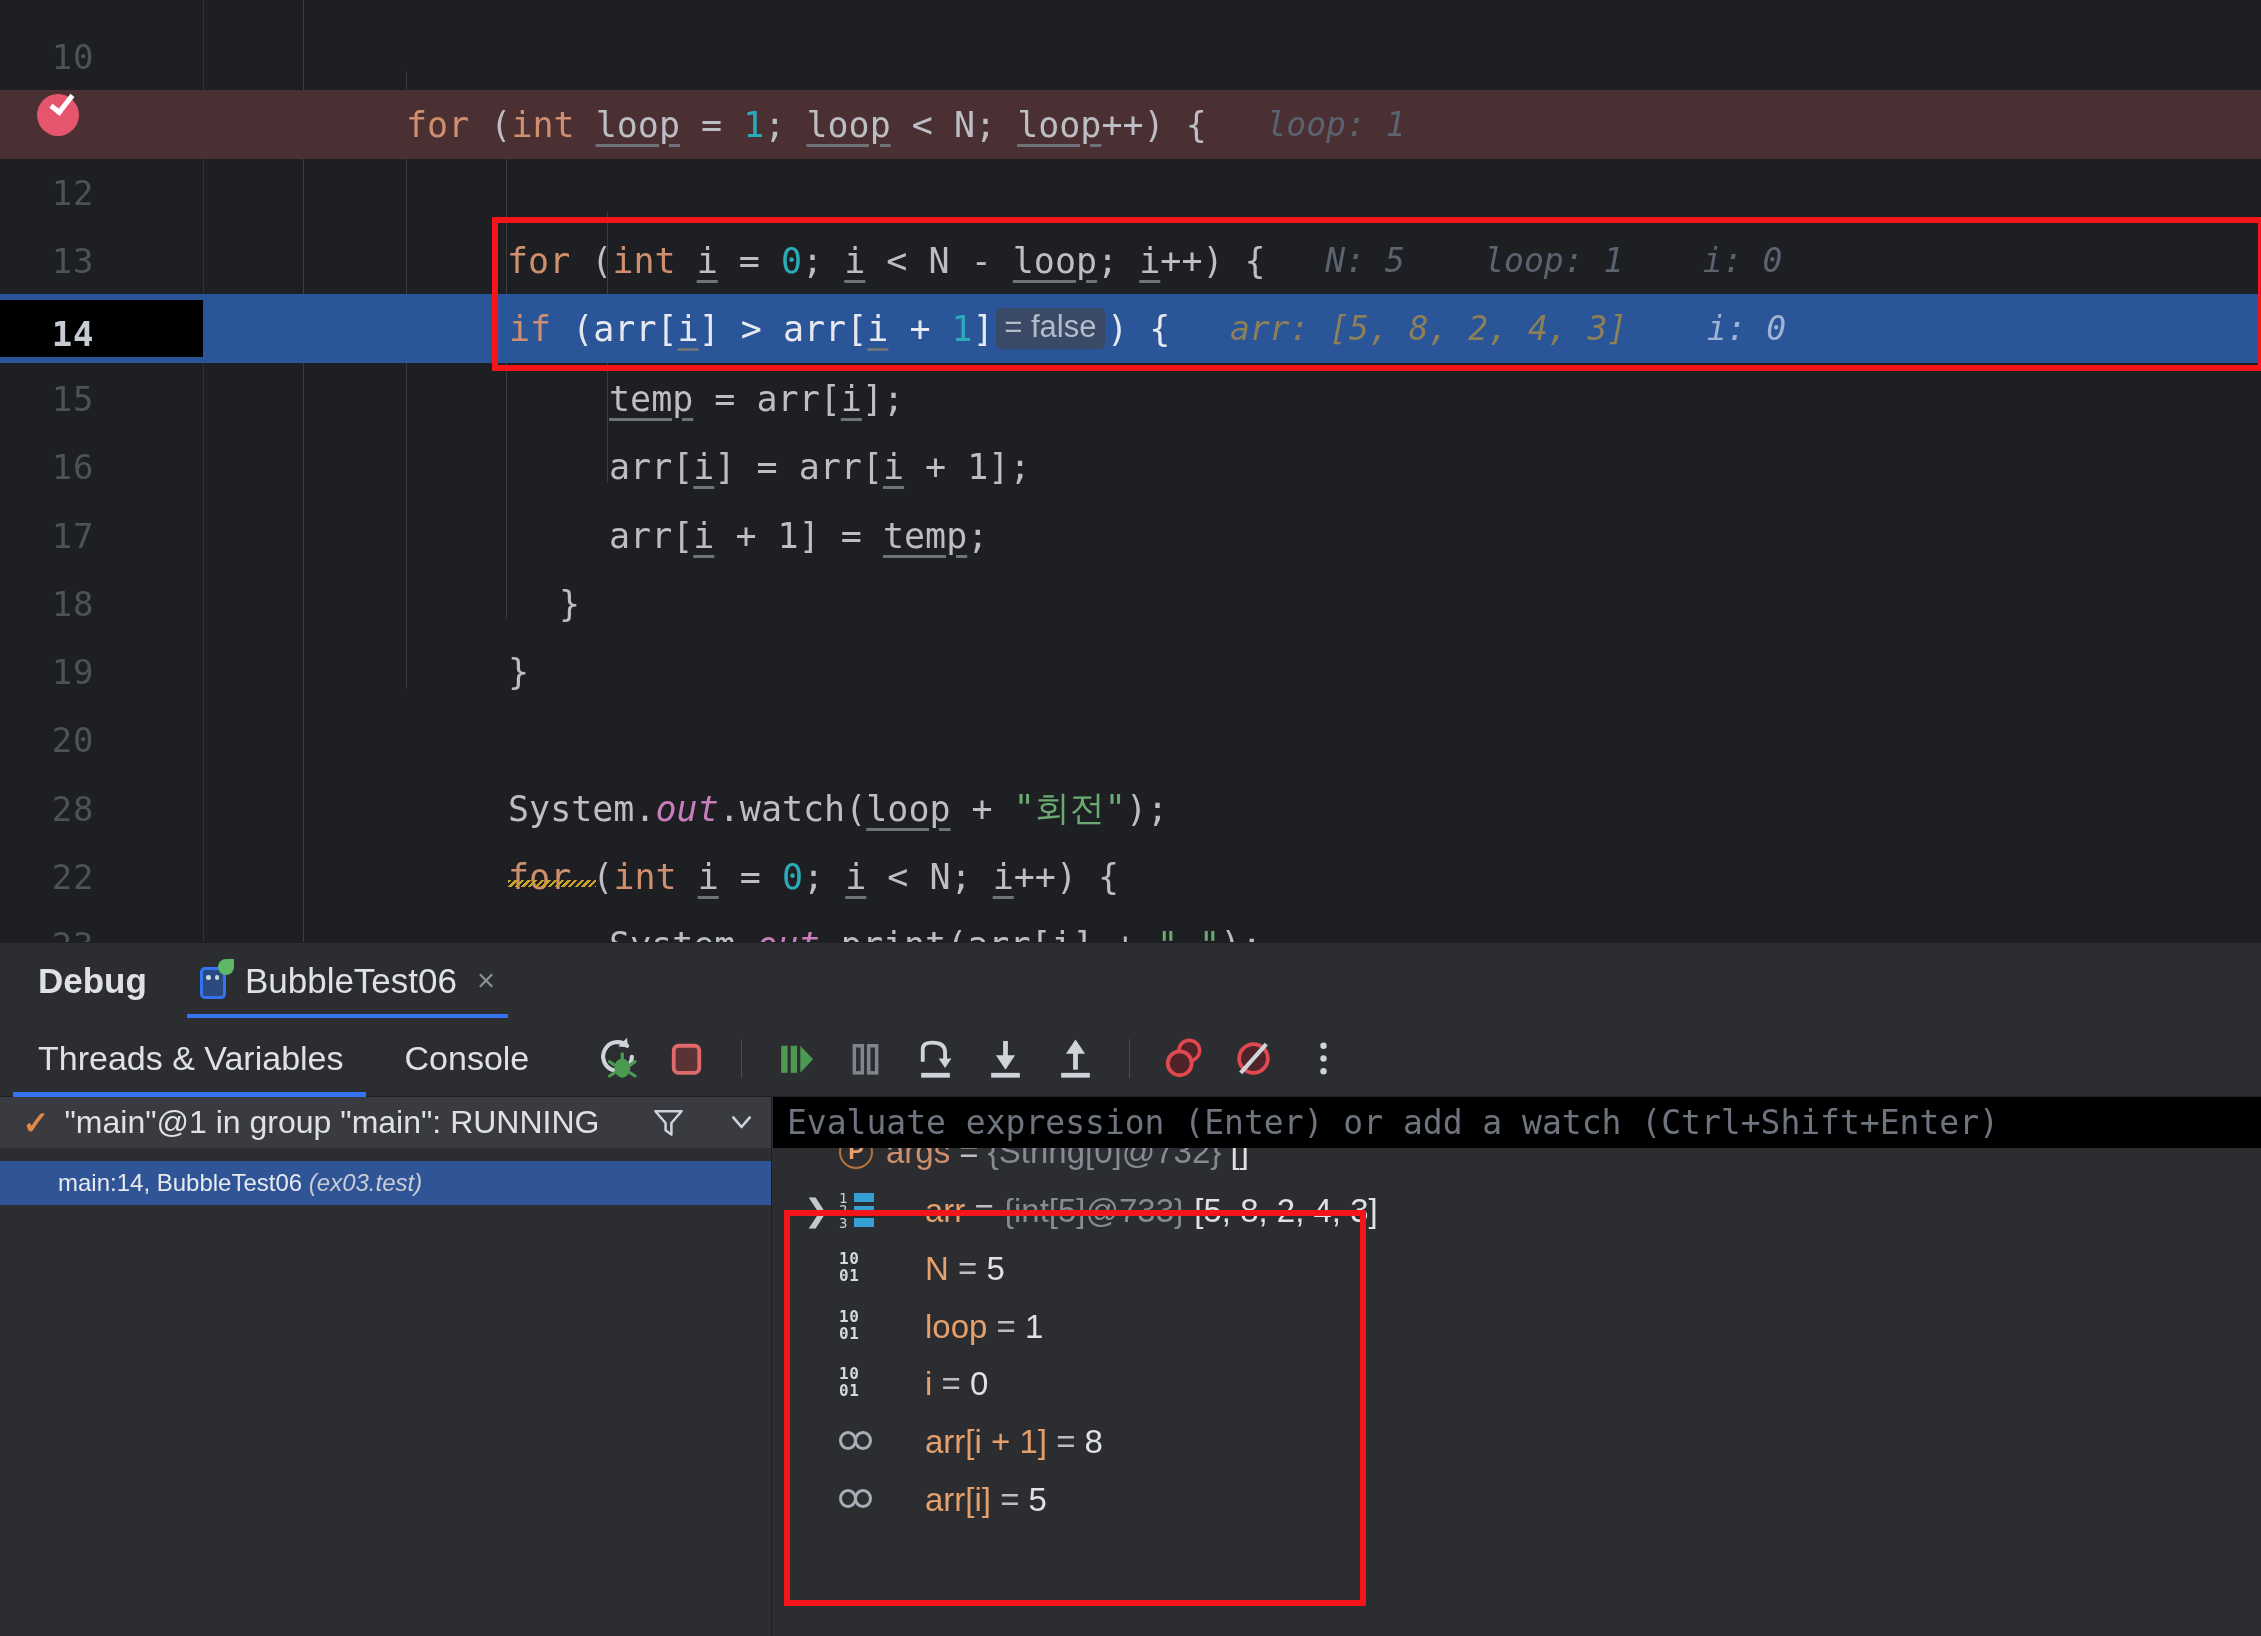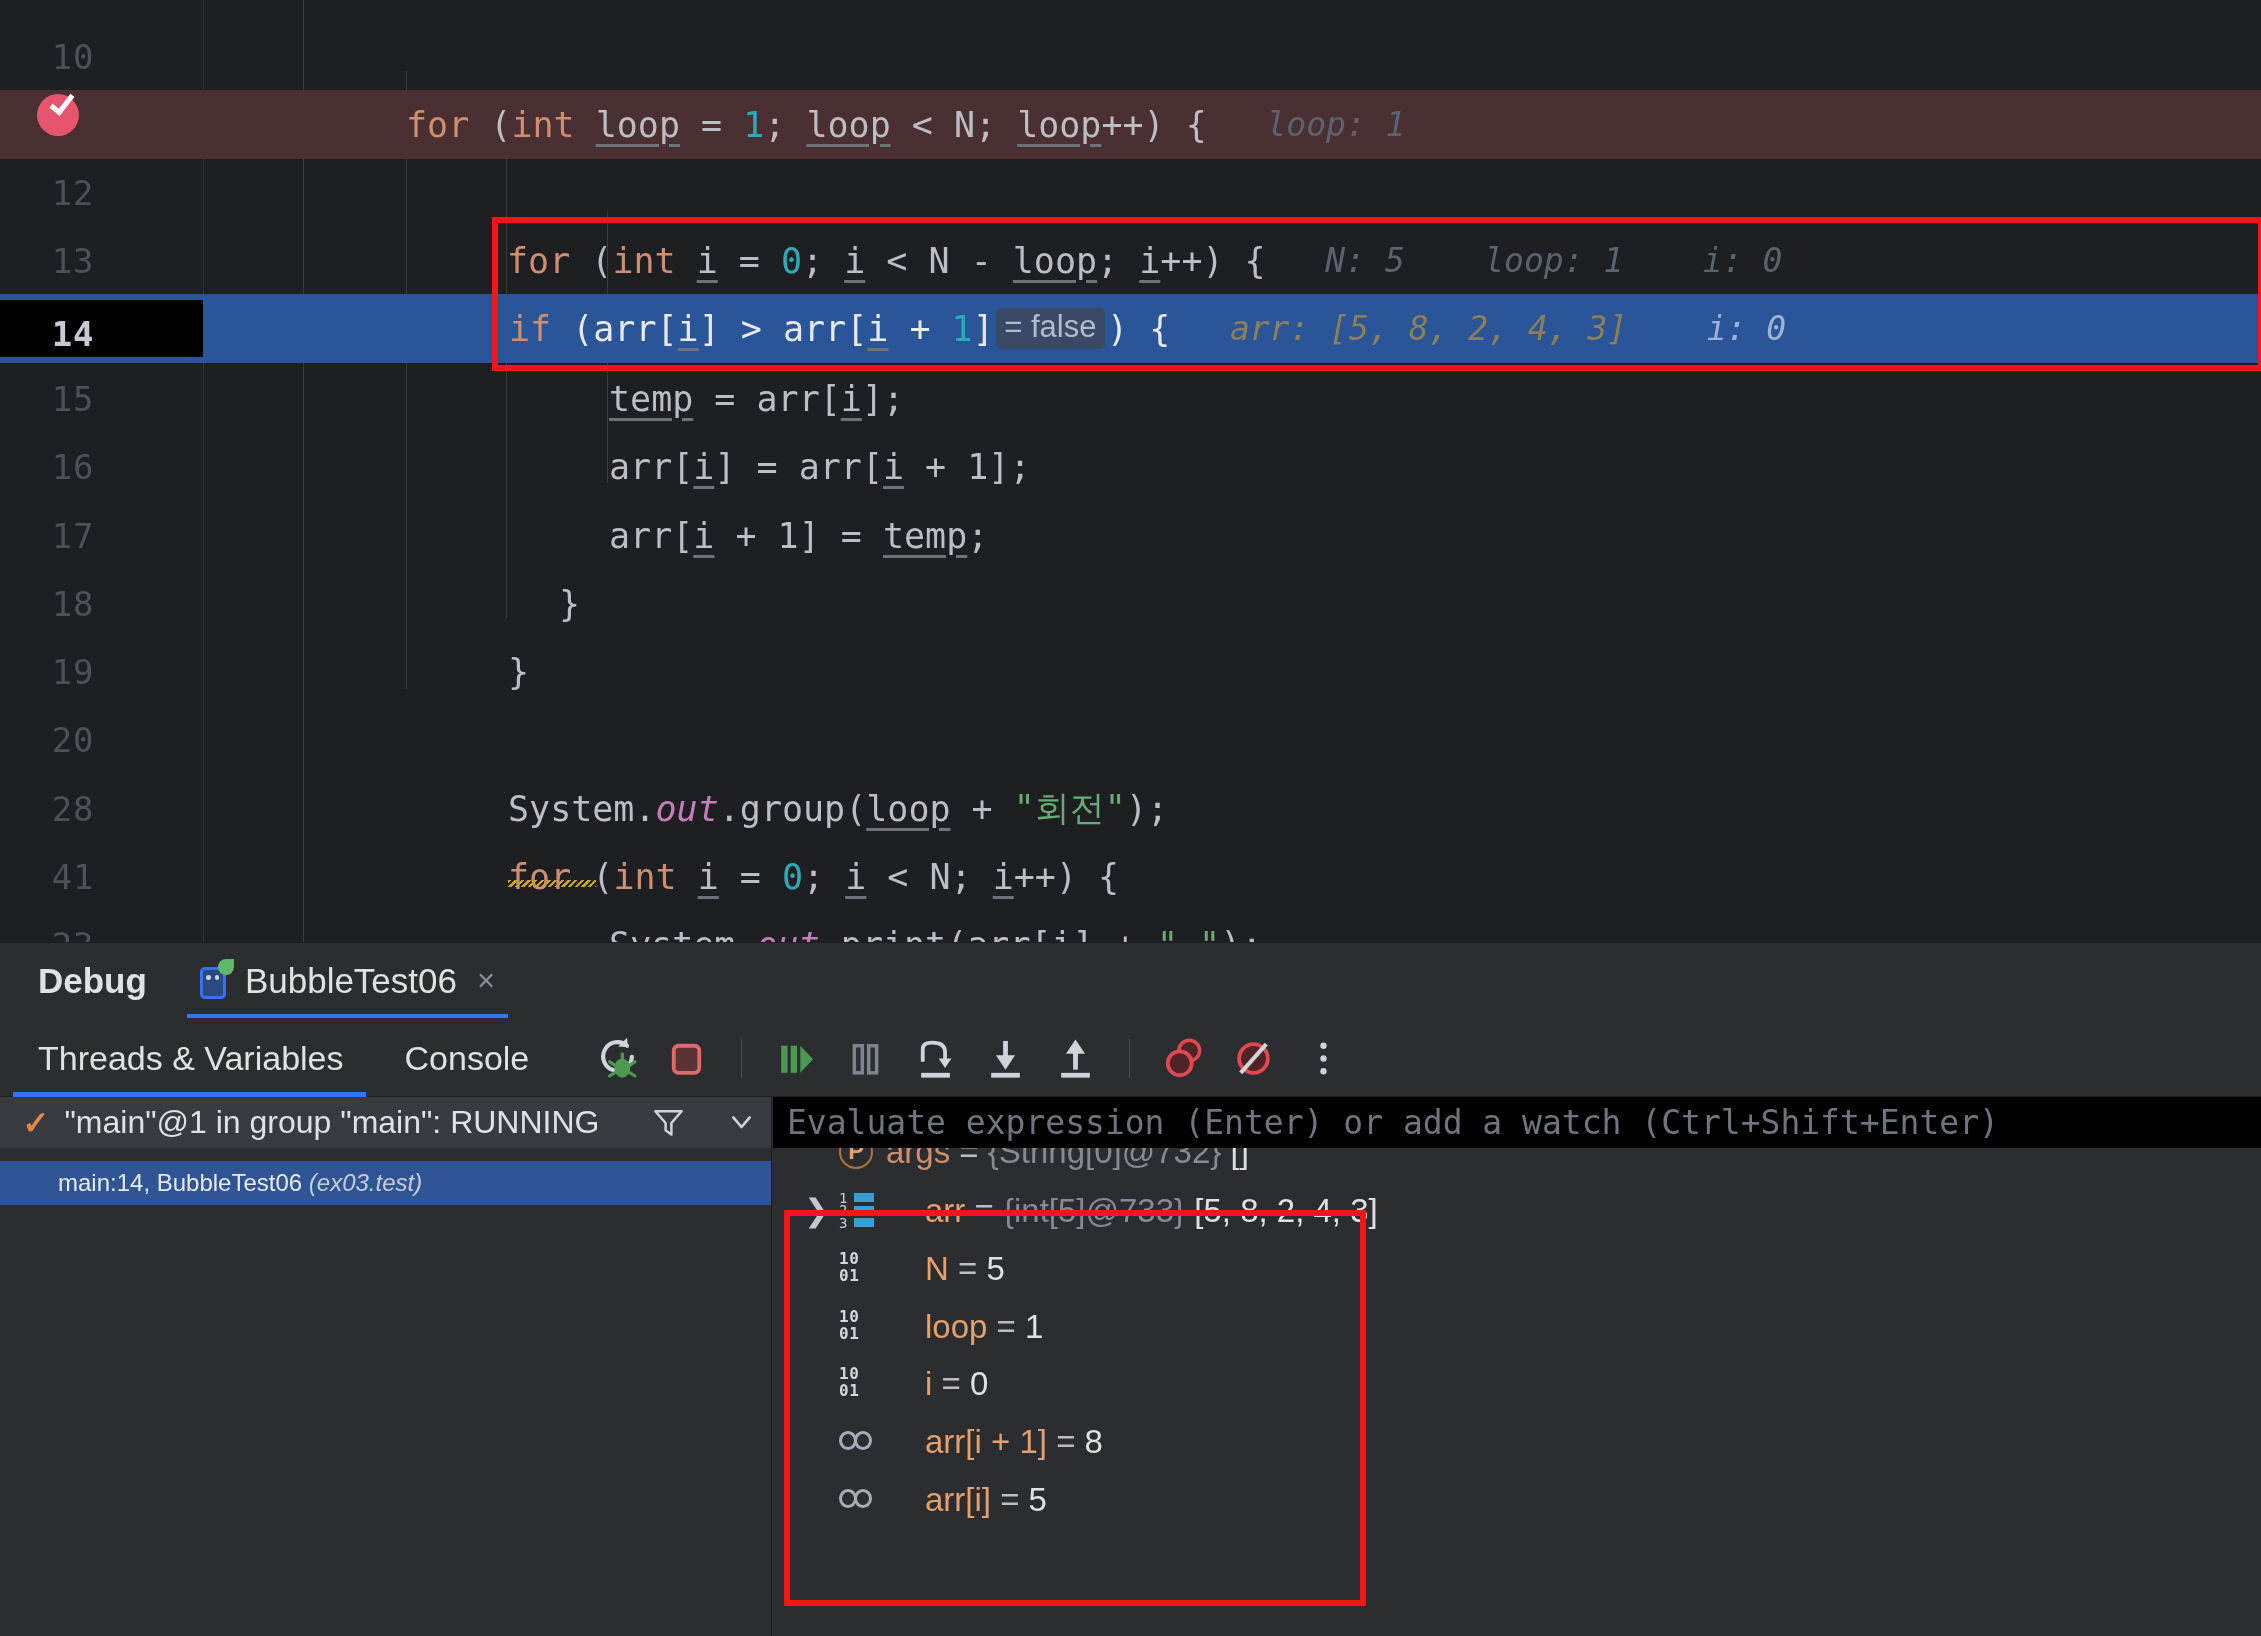--- a/index.html
+++ b/index.html
@@ -227,26 +227,26 @@
   </div>
 
   <div class="code-line" style="top:705px;">
     <div class="ln">20</div>
     <div class="code-body"></div>
   </div>
 
   <div class="code-line" style="top:774px;">
     <div class="ln">28</div>
     <div class="code-body" style="padding-left:305px;">
-      <span class="hl-plain">System.</span><span class="hl-field">out</span><span class="hl-plain">.group(</span><span class="u hl-plain">loop</span><span class="hl-plain"> + </span><span class="hl-str">"회전"</span><span class="hl-plain">);</span>
+      <span class="hl-plain">System.</span><span class="hl-field">out</span><span class="hl-plain">.watch(</span><span class="u hl-plain">loop</span><span class="hl-plain"> + </span><span class="hl-str">"회전"</span><span class="hl-plain">);</span>
     </div>
   </div>
 
   <div class="code-line" style="top:842px;">
-    <div class="ln">41</div>
+    <div class="ln">22</div>
     <div class="code-body" style="padding-left:305px;position:relative;">
       <span style="position:relative;"><span class="hl-keyword">for</span><span class="squiggle"></span></span><span class="hl-plain"> (</span><span class="hl-keyword">int</span><span class="hl-plain"> </span><span class="u">i</span><span class="hl-plain"> = </span><span class="hl-num">0</span><span class="hl-plain">; </span><span class="u">i</span><span class="hl-plain"> &lt; N; </span><span class="u">i</span><span class="hl-plain">++) {</span>
     </div>
   </div>
 
   <div class="code-line" style="top:910px;">
     <div class="ln">23</div>
     <div class="code-body" style="padding-left:406px;">
       <span class="hl-plain">System.</span><span class="hl-field">out</span><span class="hl-plain">.print(arr[</span><span class="u hl-plain">i</span><span class="hl-plain">] + </span><span class="hl-str">" "</span><span class="hl-plain">);</span>
     </div>

